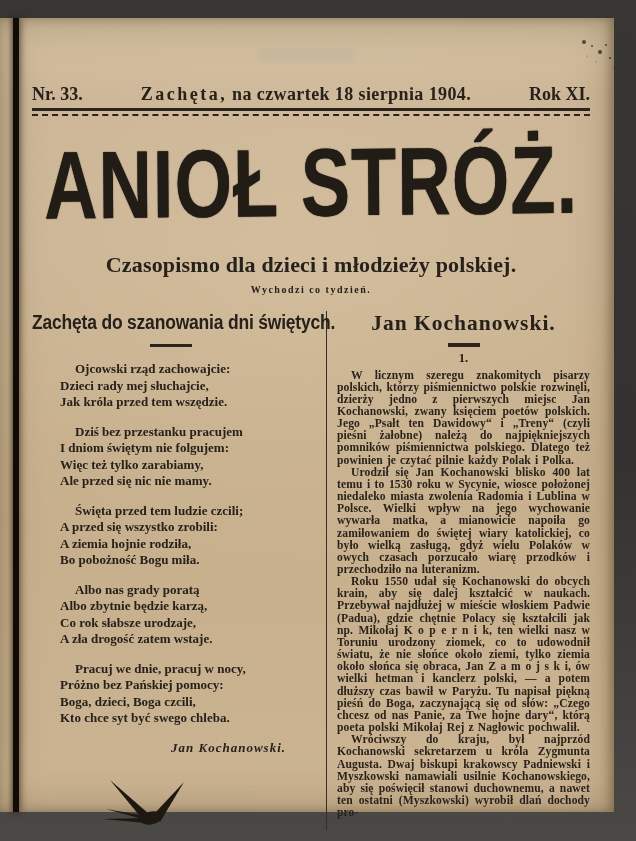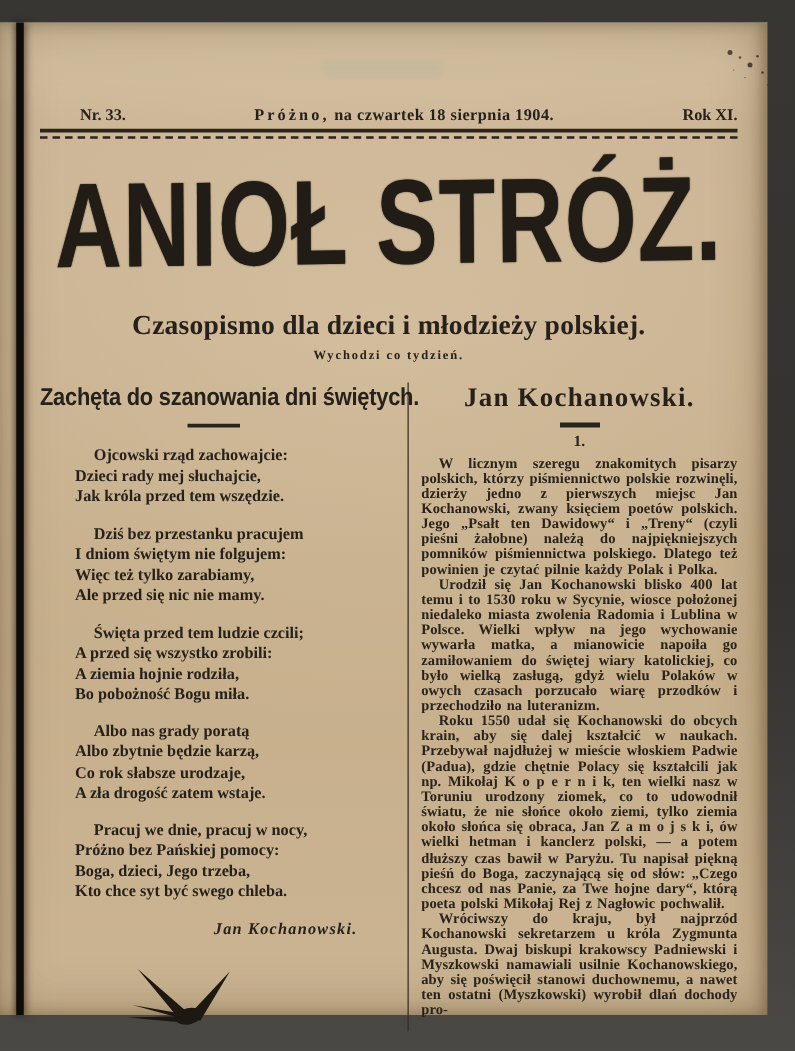--- a/index.html
+++ b/index.html
@@ -30,21 +30,21 @@
   }
   .ghost-stamp{
     position:absolute;left:258px;top:30px;width:96px;height:14px;border-radius:3px;
     background:#9aa79b;opacity:.14;filter:blur(2px);
   }
   .content{padding:66px 24px 0 32px;position:relative;}
 
   
   .header-row{
     display:flex;justify-content:space-between;align-items:flex-end;
-    font-weight:bold;font-size:13px;margin-left:32px;
+    font-weight:bold;font-size:18px;
   }
   .dateline{letter-spacing:.4px;}
   .dateline .city{letter-spacing:2.5px;}
   .rule-double{
     margin-top:3px;border-top:3px solid #2a241c;border-bottom:2px dashed #2a241c;height:3px;
   }
 
   
   .masthead{
     margin-top:14px;height:104px;display:flex;align-items:center;justify-content:center;
@@ -96,21 +96,21 @@
 <div class="paper">
   <div class="fold-shadow"></div>
   <div class="ink-speckles"></div>
   <div class="ghost-stamp"></div>
 
   <div class="content">
 
     <div class="header-row">
       <span>Nr. 33.</span>
       <span class="dateline">
-        <span class="city">Próżno,</span>
+        <span class="city">Zachęta,</span>
         <span>na czwartek 18 sierpnia 1904.</span>
       </span>
       <span>Rok XI.</span>
     </div>
     <div class="rule-double"></div>
 
     <div class="masthead">ANIOŁ STRÓŻ.</div>
     <div class="subtitle">Czasopismo dla dzieci i młodzieży polskiej.</div>
     <div class="tagline">Wychodzi co tydzień.</div>
 
@@ -140,21 +140,21 @@
           </div>
           <div class="stanza">
             <div class="line">Albo nas grady poratą</div>
             <div class="line">Albo zbytnie będzie karzą,</div>
             <div class="line">Co rok słabsze urodzaje,</div>
             <div class="line">A zła drogość zatem wstaje.</div>
           </div>
           <div class="stanza">
             <div class="line">Pracuj we dnie, pracuj w nocy,</div>
             <div class="line">Próżno bez Pańskiej pomocy:</div>
-            <div class="line">Boga, dzieci, Jego trzeba,</div>
+            <div class="line">Boga, dzieci, Boga czcili,</div>
             <div class="line">Kto chce syt być swego chleba.</div>
           </div>
         </div>
 
         <div class="poem-signature">Jan Kochanowski.</div>
 
         <svg class="bird" width="96" height="52" viewBox="0 0 96 52">
           <g fill="#1e1812">
             <polygon points="16,2 55,36 50,43"></polygon>
             <polygon points="90,4 60,36 66,44"></polygon>

